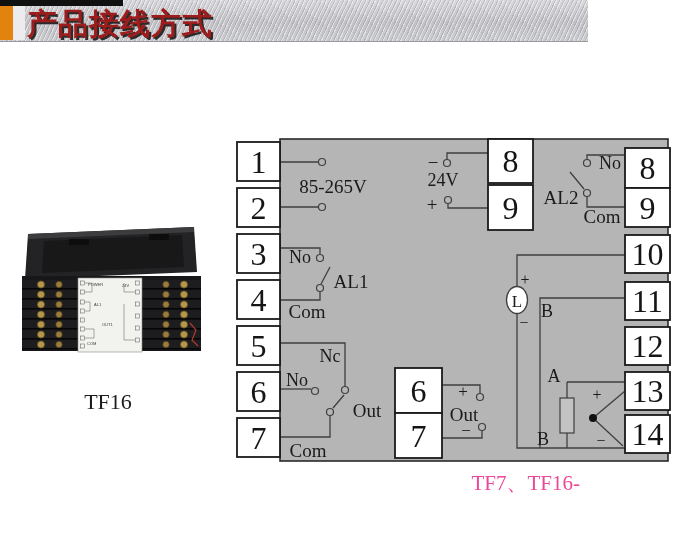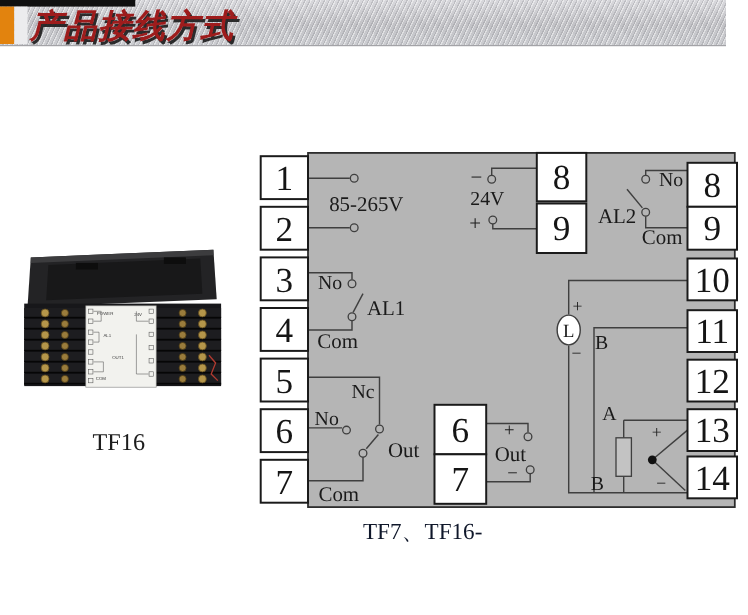--- a/index.html
+++ b/index.html
@@ -1,34 +1,34 @@
 <!DOCTYPE html>
 <html><head>
 <meta charset="utf-8">
 <style>
   html,body{margin:0;padding:0;}
   body{width:680px;height:559px;position:relative;background:#ffffff;overflow:hidden;
        font-family:"Liberation Serif", serif;}
   
-  .banner{position:absolute;left:0;top:0;width:660px;height:41px;
+  .banner{position:absolute;left:0;top:0;width:588px;height:41px;
     background:
       repeating-linear-gradient(115deg, rgba(255,255,255,.45) 0 1px, rgba(0,0,0,0) 1px 3px, rgba(120,120,126,.25) 3px 4px),
       linear-gradient(180deg,#d8d8dc 0%,#c2c2c6 55%,#cccdd1 100%);
-    border-bottom:1px solid #9a9a9e;font-style:italic;}
+    border-bottom:1px solid #9a9a9e;}
   .banner-blackstrip{position:absolute;left:0;top:0;width:123px;height:6px;background:#101010;}
   .banner-orange{position:absolute;left:0;top:6px;width:13px;height:34px;background:#e2830e;}
   .banner-gap{position:absolute;left:13px;top:6px;width:12px;height:34px;background:#ececee;}
   .banner-title{position:absolute;left:27px;top:4px;font-family:"Liberation Sans",sans-serif;
     font-size:30px;font-weight:900;letter-spacing:1px;color:#9e1c1c;
     text-shadow:2px 2px 0 rgba(25,25,25,.9);white-space:nowrap;}
   
   .cap-device{position:absolute;left:38px;top:372px;width:140px;text-align:center;
     font-size:22px;color:#1c1c1c;margin-top:17px;}
-  .cap-diagram{position:absolute;left:330px;top:469px;width:250px;text-align:left;
-    font-size:21px;color:#0f172a;}
+  .cap-diagram{position:absolute;left:330px;top:469px;width:250px;text-align:right;
+    font-size:21px;color:#ec4899;}
   
   svg{position:absolute;}
   .num{font-family:"Liberation Serif",serif;font-size:32px;fill:#151515;}
   .lbl{font-family:"Liberation Serif",serif;fill:#1a1a1a;}
   .mini{font-family:"Liberation Sans",sans-serif;font-size:4px;fill:#3a3a3a;}
 </style>
 </head>
 <body>
 
 <div class="banner">

